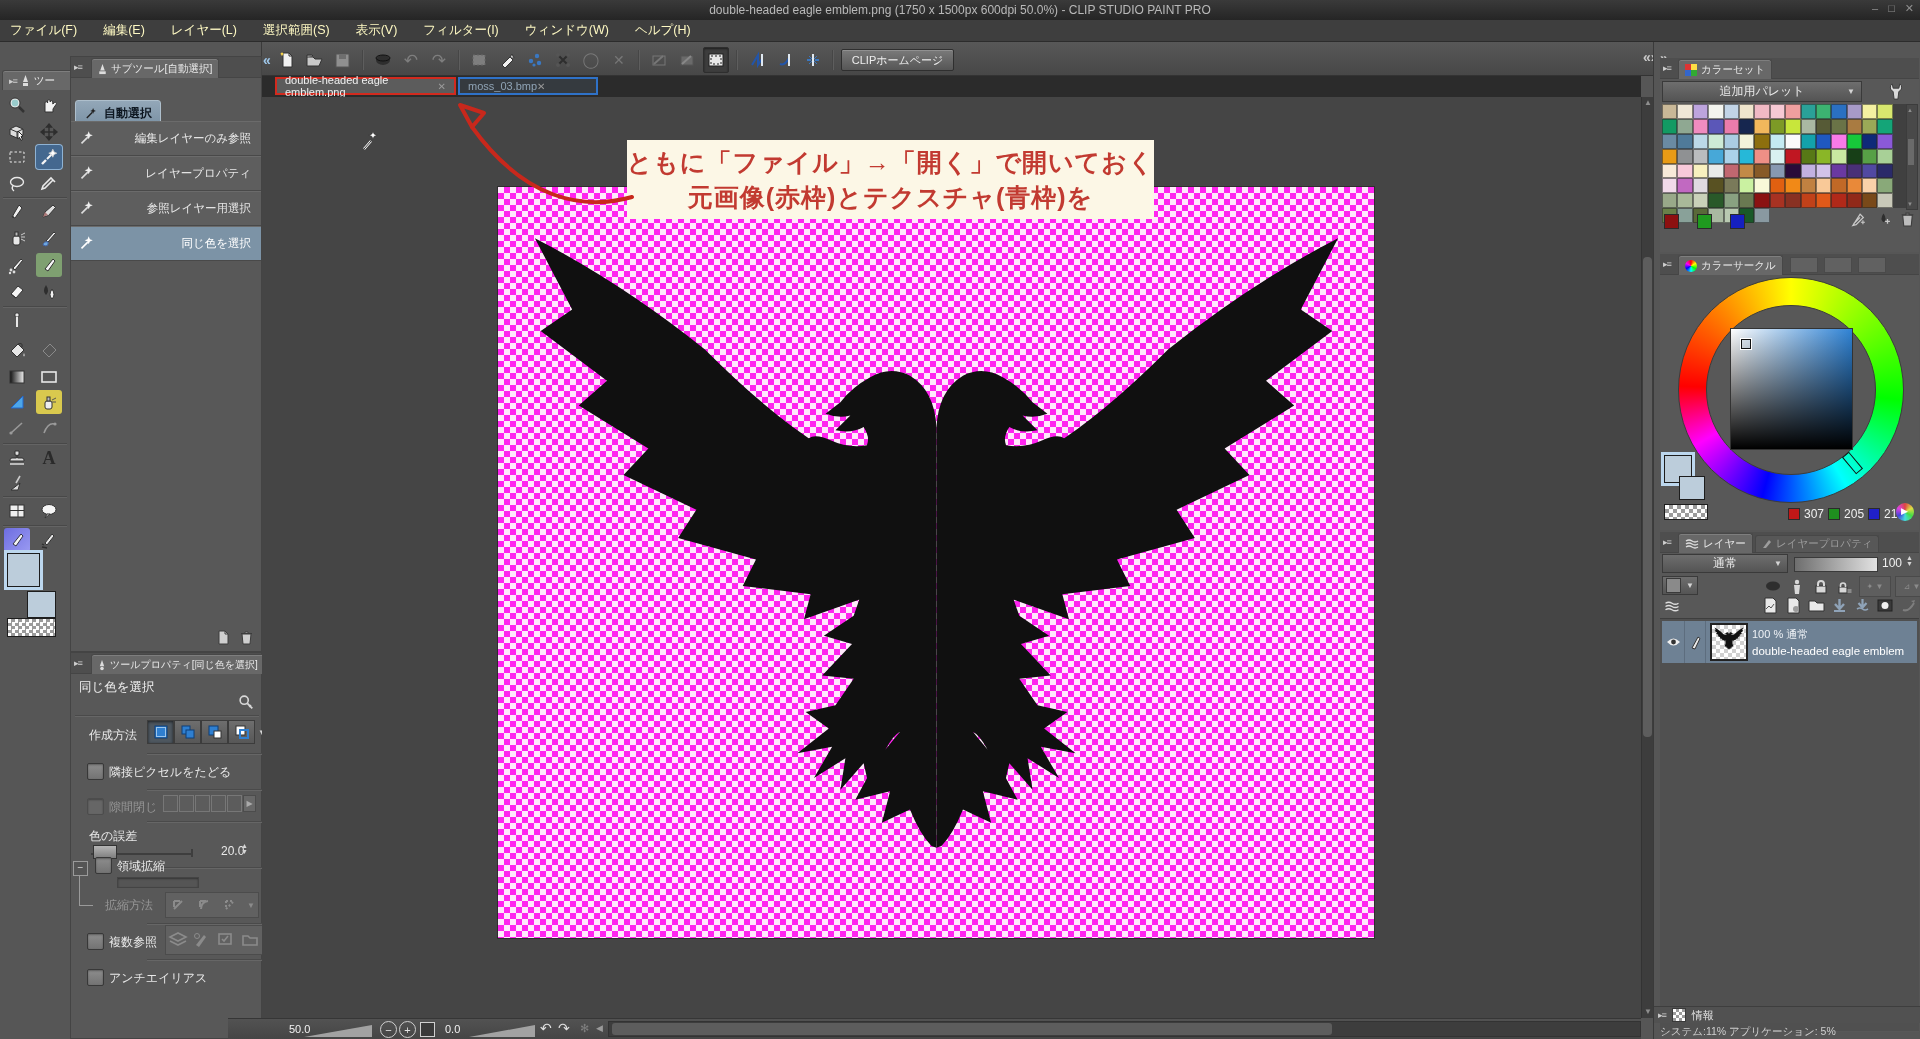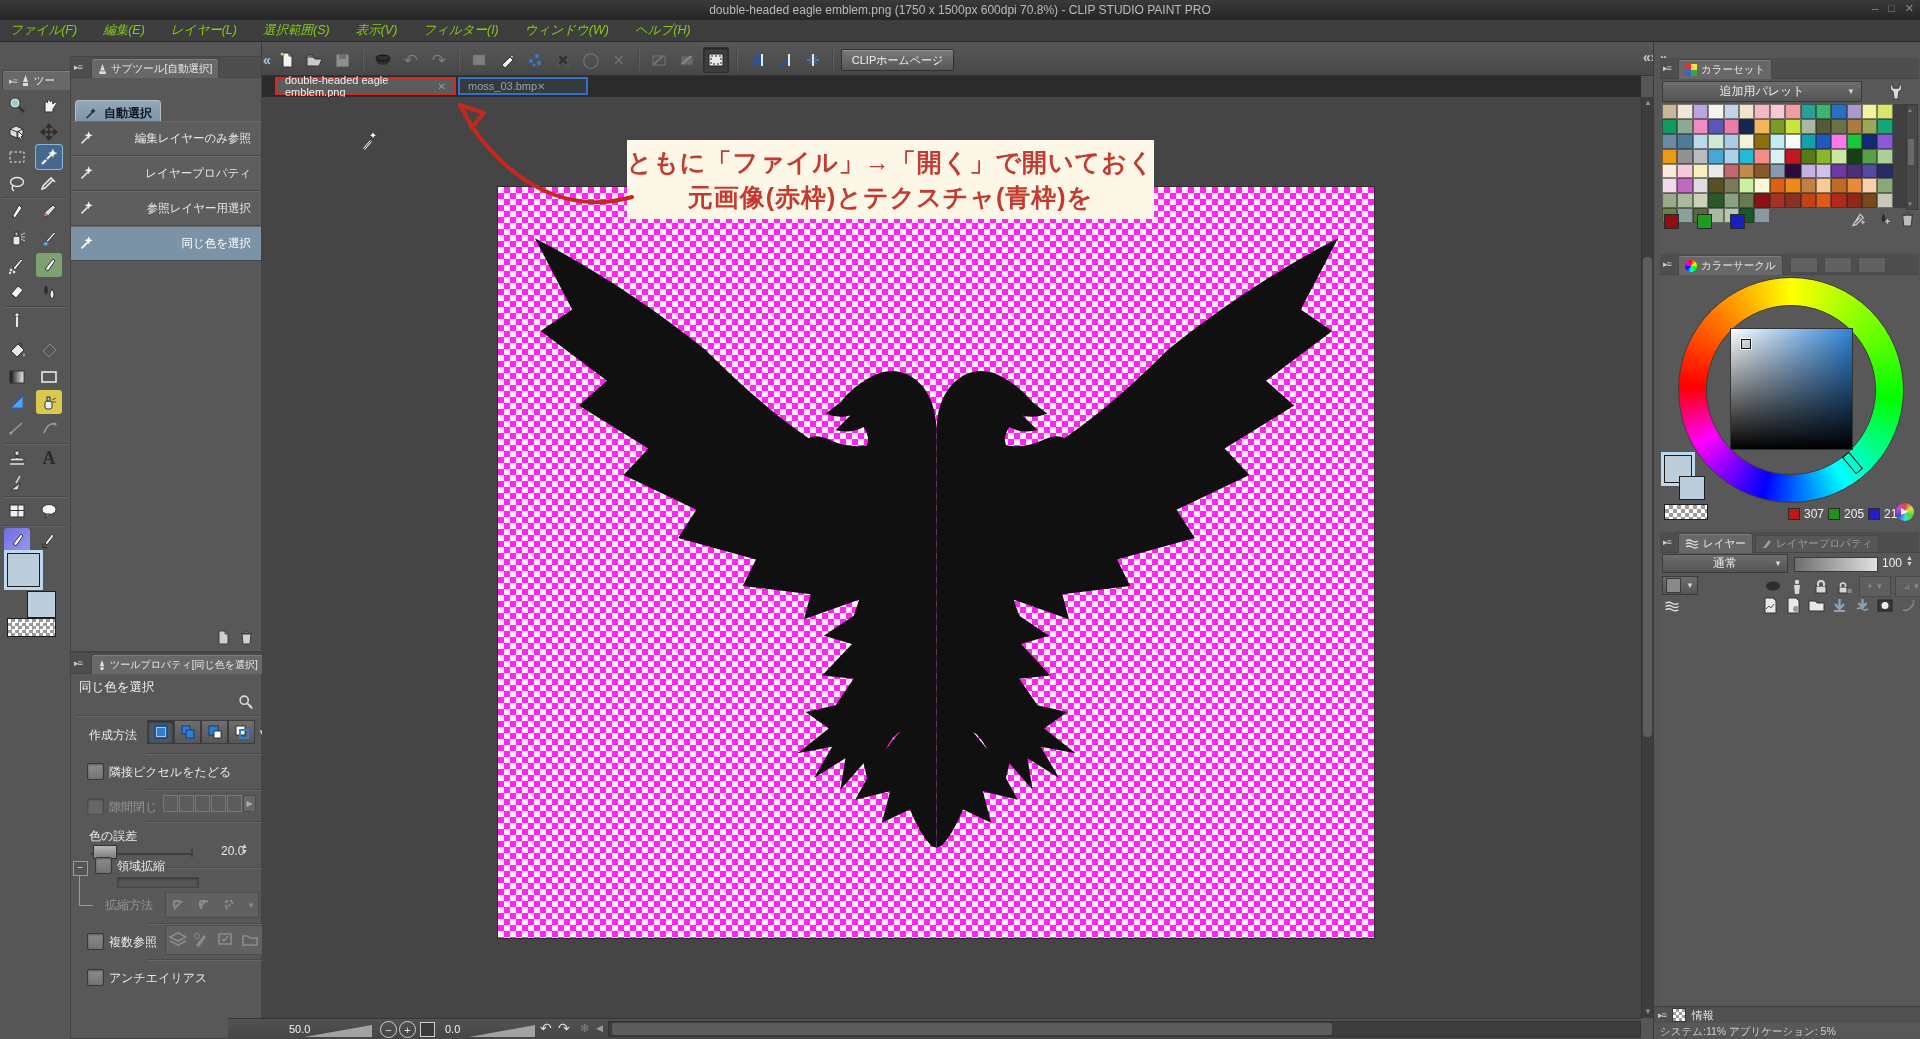--- a/index.html
+++ b/index.html
@@ -7,21 +7,21 @@
        font-family:"Liberation Sans","DejaVu Sans",sans-serif;
        background:#565656;color:#ddd;-webkit-font-smoothing:antialiased;}
   .abs{position:absolute;}
   
   .titlebar{left:0;top:0;width:1920px;height:20px;background:linear-gradient(#3a3a3a,#252525);
             display:flex;align-items:center;justify-content:center;}
   .titlebar .title{font-size:12px;color:#b9b9b9;}
   .winbtns{position:absolute;right:6px;top:2px;display:flex;gap:10px;color:#8f8f8f;font-size:11px;}
   .menubar{left:0;top:20px;width:1920px;height:22px;background:#3e3e3e;border-bottom:1px solid #2c2c2c;
            display:flex;align-items:center;padding-left:10px;gap:26px;box-sizing:border-box;}
-  .menubar span{font-size:12.5px;color:#84cc16;font-style:italic;}
+  .menubar span{font-size:12.5px;color:#fef9c3;}
   .cmdbar{left:0;top:42px;width:1920px;height:34px;background:linear-gradient(#585858,#474747);
           border-bottom:1px solid #333;box-sizing:border-box;}
   .cbrow{position:absolute;left:263px;top:5px;display:flex;align-items:center;gap:4px;}
   .cbtn{width:24px;height:24px;display:flex;align-items:center;justify-content:center;border-radius:2px;}
   .cbtn.pressed{background:#3d3d3d;border:1px solid #2e2e2e;box-shadow:inset 0 1px 2px rgba(0,0,0,.5);}
   .csep{width:2px;height:20px;background:linear-gradient(90deg,#3a3a3a,#6a6a6a);margin:0 3px;}
   .chev{color:#9ec7ea;font-size:14px;font-weight:bold;}
   .chev.gray{color:#c9c9c9;}
   .clipbtn{height:20px;padding:0 10px;display:flex;align-items:center;font-size:11px;color:#eee;
            background:linear-gradient(#7a7a7a,#565656);border:1px solid #2f2f2f;border-radius:2px;
@@ -109,21 +109,21 @@
   <svg width="0" height="0" style="position:absolute">
     <defs>
       <g id="eagle">
         <path id="ehalf" fill="#101010" d="M500 245 Q502 200 532 182 Q556 170 580 184 Q602 196 616 214 L634 228 Q618 234 604 230 L622 248 Q602 252 588 244 Q580 256 584 266 Q606 270 628 260 Q654 248 660 266 Q662 282 646 280 Q636 278 638 268 Q700 230 780 150 Q880 70 985 16 L940 102 L978 128 L898 188 L932 218 L848 270 L878 302 L790 344 L812 378 L718 404 L734 436 L652 446 L660 476 L592 452 L582 420 L600 472 L636 496 L602 506 L638 544 L600 548 L622 580 L658 588 L630 608 L668 638 L626 630 L648 668 L610 644 L616 682 L588 650 L582 676 L562 634 Q552 616 544 612 L572 646 L598 694 L556 684 L566 722 L532 706 Q520 736 506 750 L500 752 Z"></path>
         <use href="#ehalf" transform="translate(1000,0) scale(-1,1)"></use>
       </g>
     </defs>
   </svg>
 
   <div class="abs titlebar">
-    <span class="title">double-headed eagle emblem.png (1750 x 1500px 600dpi 70.8%)  - CLIP STUDIO PAINT PRO</span>
+    <span class="title">double-headed eagle emblem.png (1750 x 1500px 600dpi 50.0%)  - CLIP STUDIO PAINT PRO</span>
     <div class="winbtns">
       <span>–</span>
       <span>□</span>
       <span>✕</span>
     </div>
   </div>
 
   <div class="abs menubar">
     <span>ファイル(F)</span>
     <span>編集(E)</span>
@@ -249,21 +249,21 @@
       <div class="clipbtn">CLIPホームページ</div>
     </div>
     <span class="abs chev gray" style="left:1643px;top:7px">«»</span>
   </div>
 
   <div class="abs tabbar">
     <div class="dtab active" style="left:13px;width:181px">
       <span>double-headed eagle emblem.png</span>
       <span class="x">✕</span>
     </div>
-    <div class="dtab inactive" style="left:196px;width:130px">
+    <div class="dtab inactive" style="left:196px;width:140px">
       <span>moss_03.bmp</span>
       <span class="x">✕</span>
     </div>
   </div>
 
   <div class="abs ldock">
 
     <div class="pane-tab" style="left:2px;top:28px;width:62px">
       <span class="menu-ic">▸≡</span>
       <svg class="i" width="9" height="13" viewBox="0 0 9 13">
@@ -1015,20 +1015,44 @@
           </span>
         <span class="lyr-ic">
             <svg class="i" width="15" height="14" viewBox="0 0 15 14">
               <path d="M2 11 q6 2 11-7" fill="none" stroke="#7e7e7e" stroke-width="2"></path>
               <path d="M13 4 l1-3 -4 1" fill="#7e7e7e"></path>
             </svg>
           </span>
 
       </div>
 
+      <div class="abs" style="left:0;top:86px;width:259px;height:412px;background:#505050;border-top:1px solid #3e3e3e">
+        <div class="lrow" style="left:2px;top:2px;width:255px;height:42px;background:#6e8194">
+          <span style="width:22px;text-align:center">
+            <svg class="i" width="15" height="10" viewBox="0 0 15 10" style="display:inline">
+                <path d="M1 5 Q7.5 -2 14 5 Q7.5 12 1 5z" fill="#f0f0f0"></path>
+                <circle cx="7.5" cy="5" r="2.4" fill="#333"></circle>
+              </svg>
+          </span>
+          <span style="width:20px;text-align:center;border-left:1px solid #5d6d7e;border-right:1px solid #5d6d7e;height:100%;display:flex;align-items:center;justify-content:center">
+            <svg class="i" width="11" height="15" viewBox="0 0 11 15">
+                <path d="M2 13 L8 2 l2 1.5 L5 14z" fill="#e8e8e8" stroke="#333"></path>
+              </svg>
+          </span>
+          <span style="margin:0 4px;width:38px;height:38px;background:#fff;border:2px solid #222;box-sizing:border-box;position:relative;background:conic-gradient(#cfcfcf 25%,#fff 0 50%,#cfcfcf 0 75%,#fff 0) 0 0/8px 8px">
+            <svg style="position:absolute;inset:2px" viewBox="0 0 1000 780">
+                <use href="#eagle"></use>
+              </svg>
+          </span>
+          <span style="display:flex;flex-direction:column;gap:3px">
+            <span style="font-size:11px;color:#eef2f6">100 % 通常</span>
+            <span style="font-size:11.5px;color:#ffffff">double-headed eagle emblem</span>
+          </span>
+        </div>
+      </div>
     </div>
 
     <div class="abs" style="left:0;top:964px;width:267px;height:17px;background:#515151;border-top:1px solid #3e3e3e;display:flex;align-items:center;gap:6px;padding-left:4px;box-sizing:border-box">
       <span class="menu-ic">▸≡</span>
       <span class="checker" style="width:12px;height:12px;background-size:6px 6px;border:1px solid #3a3a3a"></span>
       <span style="font-size:11px;color:#e4e4e4">情報</span>
     </div>
     <div class="statusbar" style="left:0;top:983px;width:260px;text-align:left;padding-left:6px">システム:11%  アプリケーション: 5%</div>
   </div>
 

